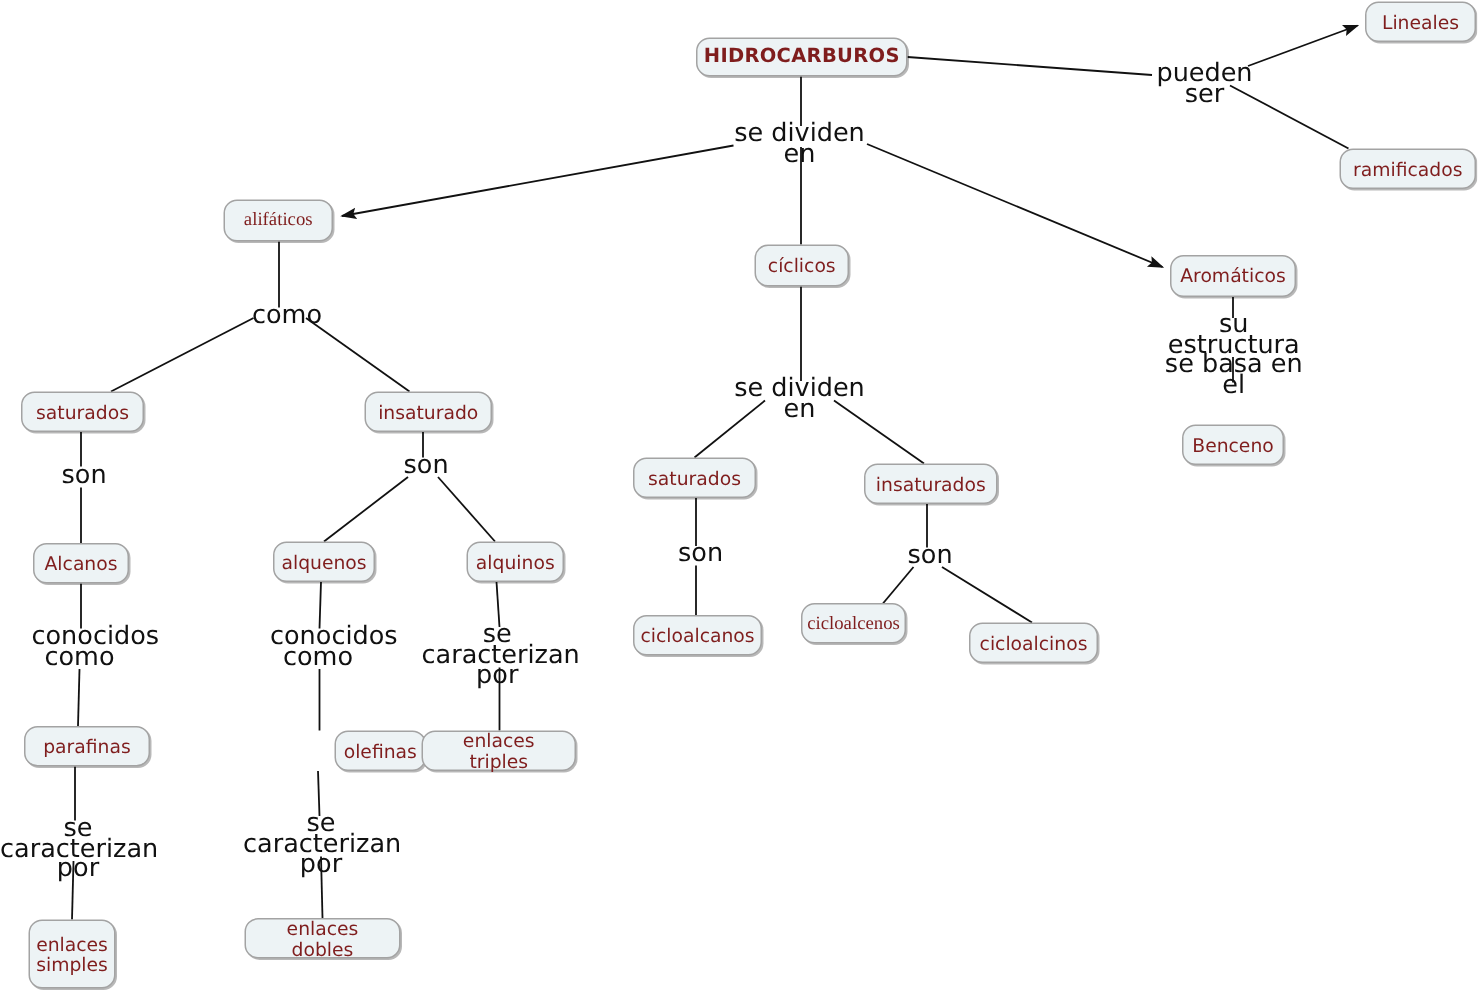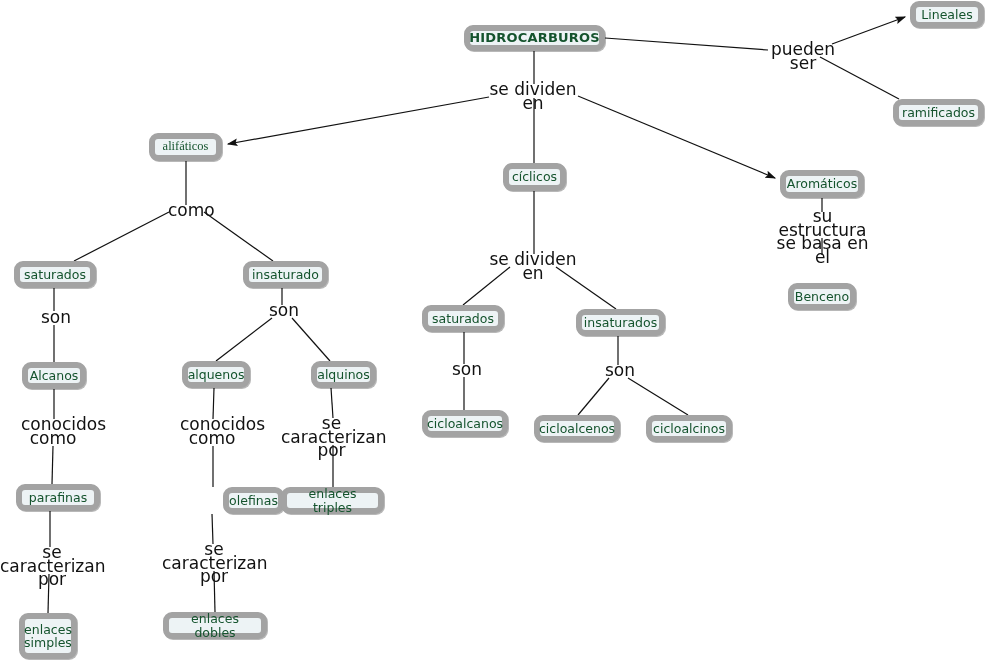--- a/index.html
+++ b/index.html
@@ -23,23 +23,23 @@
     left: 0;
     top: 0;
     width: 985px;
     height: 661px;
     pointer-events: none;
   }
   .node {
     position: absolute;
     box-sizing: border-box;
     background: #edf3f5;
-    border: 6px solid #a3a3a3;
+    border: 1px solid #a3a3a3;
     border-radius: 9px;
-    color: #14532d;
+    color: #7f1d1d;
     font-size: 12.5px;
     line-height: 13.5px;
     display: flex;
     align-items: center;
     justify-content: center;
     text-align: center;
     white-space: pre-line;
     box-shadow: 1px 1px 0 rgba(0,0,0,0.28);
     padding: 0 7px;
   }
@@ -115,21 +115,21 @@
       <div class="node" style="left: 780px; top: 170px; width: 84px; height: 28px;">Aromáticos</div>
       <div class="node" style="left: 788px; top: 255px; width: 68px; height: 27px; margin-top: 28px;">Benceno</div>
       <div class="node" style="left: 14px; top: 261px; width: 82px; height: 27px;">saturados</div>
       <div class="node" style="left: 243px; top: 261px; width: 85px; height: 27px;">insaturado</div>
       <div class="node" style="left: 422px; top: 305px; width: 82px; height: 27px;">saturados</div>
       <div class="node" style="left: 576px; top: 309px; width: 89px; height: 27px;">insaturados</div>
       <div class="node" style="left: 22px; top: 362px; width: 64px; height: 27px;">Alcanos</div>
       <div class="node" style="left: 182px; top: 361px; width: 68px; height: 27px;">alquenos</div>
       <div class="node" style="left: 311px; top: 361px; width: 65px; height: 27px;">alquinos</div>
       <div class="node" style="left: 422px; top: 410px; width: 86px; height: 27px;">cicloalcanos</div>
-      <div class="node" style="left: 534px; top: 415px; width: 86px; height: 27px;">cicloalcenos</div>
+      <div class="node" style="left: 534px; top: 402px; width: 70px; height: 27px; font-family: Liberation Serif, serif;">cicloalcenos</div>
       <div class="node" style="left: 646px; top: 415px; width: 86px; height: 27px;">cicloalcinos</div>
       <div class="node" style="left: 16px; top: 484px; width: 84px; height: 27px;">parafinas</div>
       <div class="node" style="left: 183px; top: 487px; width: 61px; height: 27px; margin-left: 40px;">olefinas</div>
       <div class="node" style="left: 281px; top: 487px; width: 103px; height: 27px;">enlaces triples</div>
       <div class="node" style="left: 163px; top: 612px; width: 104px; height: 27px;">enlaces dobles</div>
       <div class="node" style="left: 19px; top: 613px; width: 58px; height: 46px;">enlaces
 simples</div>
     </div>
   <div id="labels-group">
       <div class="linklabel" style="left: 768px; top: 43px; width: 70px;">pueden ser</div>

